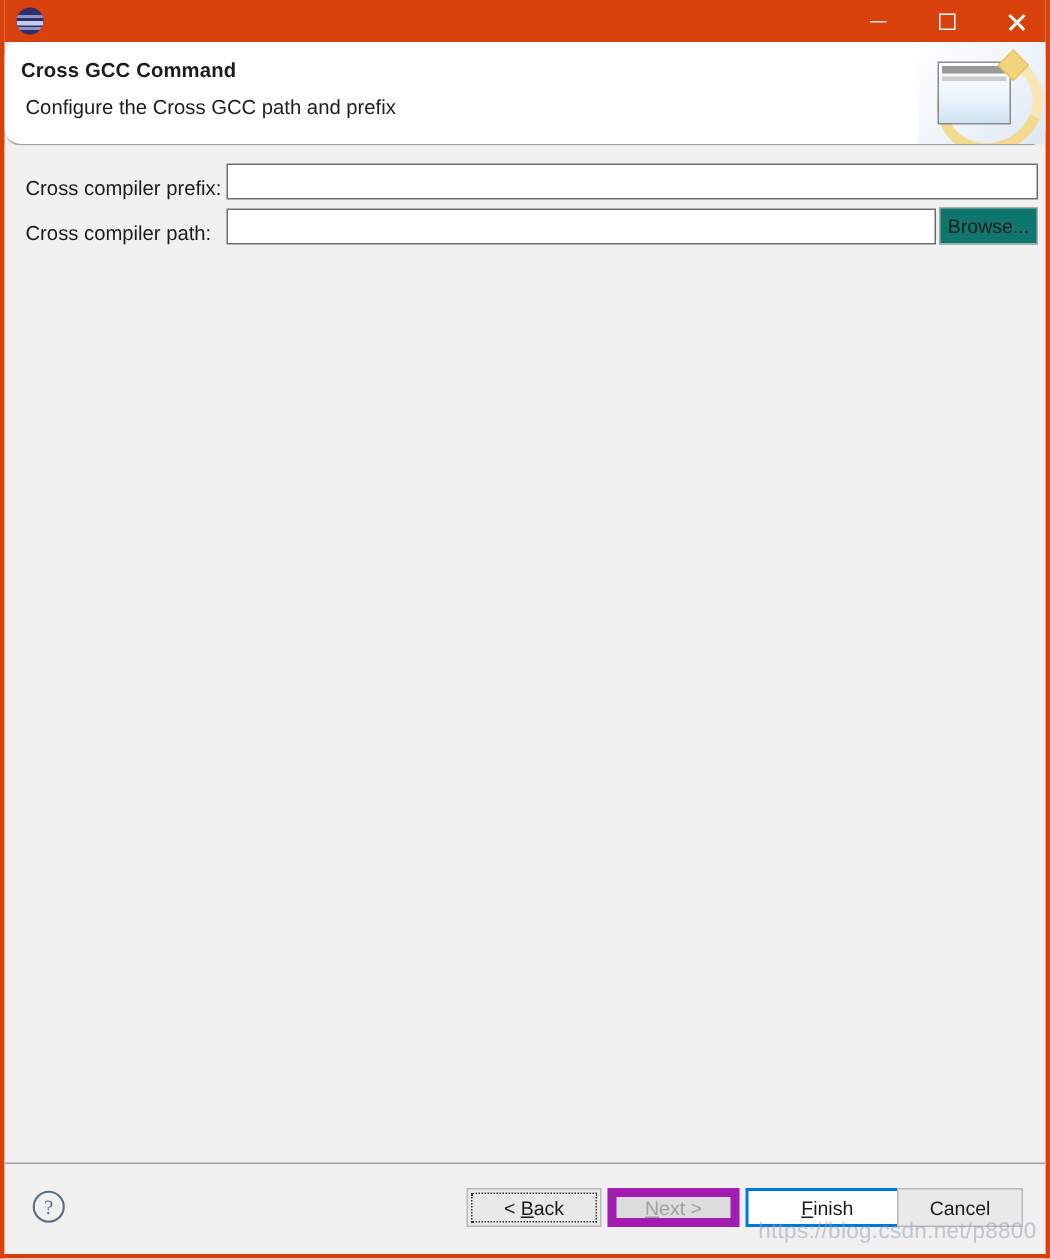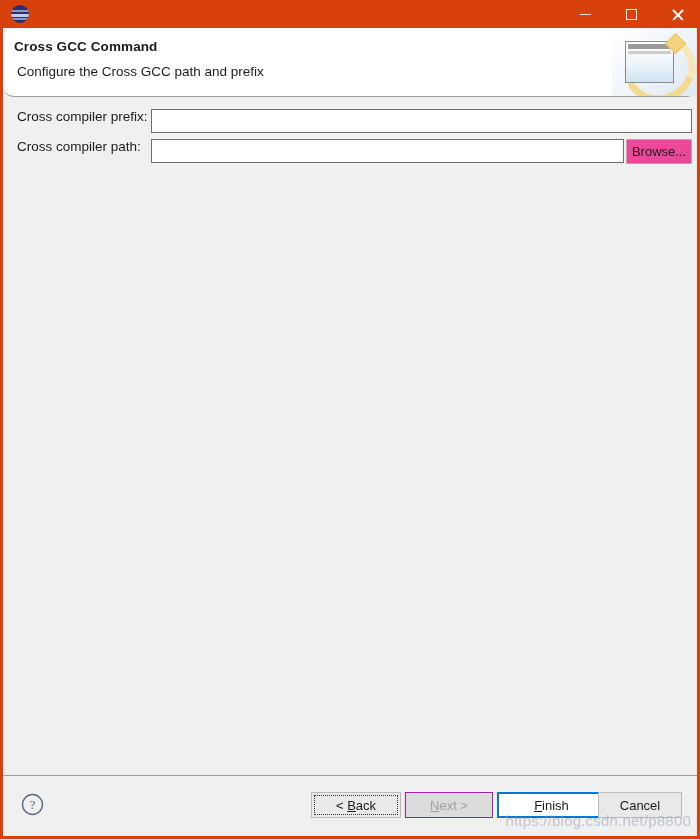--- a/index.html
+++ b/index.html
@@ -188,21 +188,21 @@
     right: 0;
     bottom: 60px;
     background: #f0f0f0;
   }
   .form-row {
     position: absolute;
     left: 0;
     right: 0;
     height: 24px;
     display: flex;
-    align-items: flex-start;
+    align-items: flex-end;
   }
   #row-prefix { top: 12px; }
   #row-path   { top: 42px; }
 
   .form-label {
     font-size: 13.5px;
     color: #1b1b1b;
     margin-left: 14px;
     white-space: nowrap;
   }
@@ -227,21 +227,21 @@
     left: 148px;
     width: 473px;
   }
   #browse-button {
     position: absolute;
     left: 623px;
     width: 66px;
     height: 25px;
     box-sizing: border-box;
     border: 1px solid #adadad;
-    background: #ec4899;
+    background: #0f766e;
     font-family: "Liberation Sans", sans-serif;
     font-size: 13px;
     color: #1b1b1b;
     cursor: default;
     padding: 0;
   }
 
   
   #footer {
     position: absolute;
@@ -283,21 +283,21 @@
     background: #e9e9e9;
     border: 1px solid #b9b9b9;
     outline: 1px dotted #303030;
     outline-offset: -4px;
   }
   #btn-next {
     left: 402px;
     width: 88px;
     color: #a0a0a0;
     background: #dcdcdc;
-    border: 1px solid #a21caf;
+    border: 6px solid #a21caf;
   }
   #btn-finish {
     left: 494px;
     width: 109px;
     background: #ffffff;
     border: 2px solid #0078d7;
   }
   #btn-cancel {
     left: 595px;
     width: 84px;

